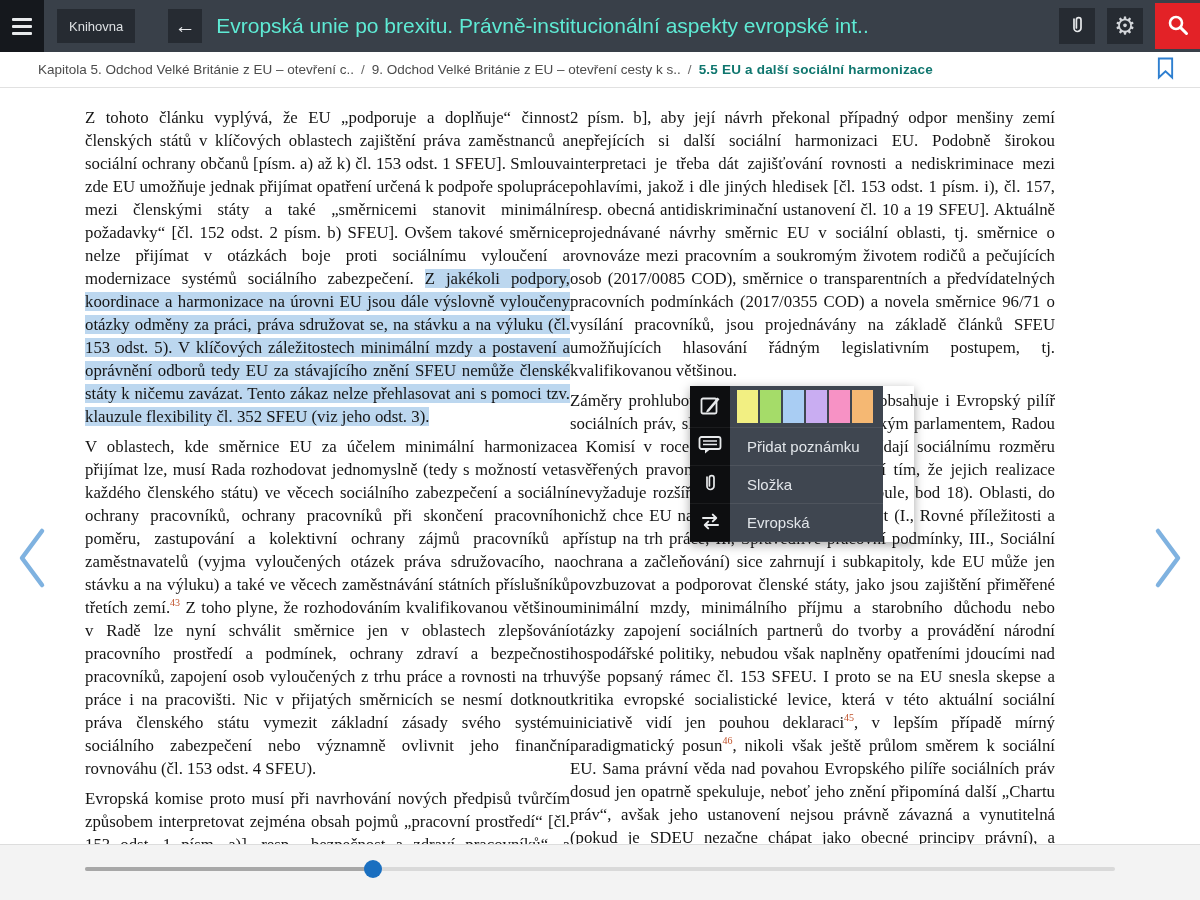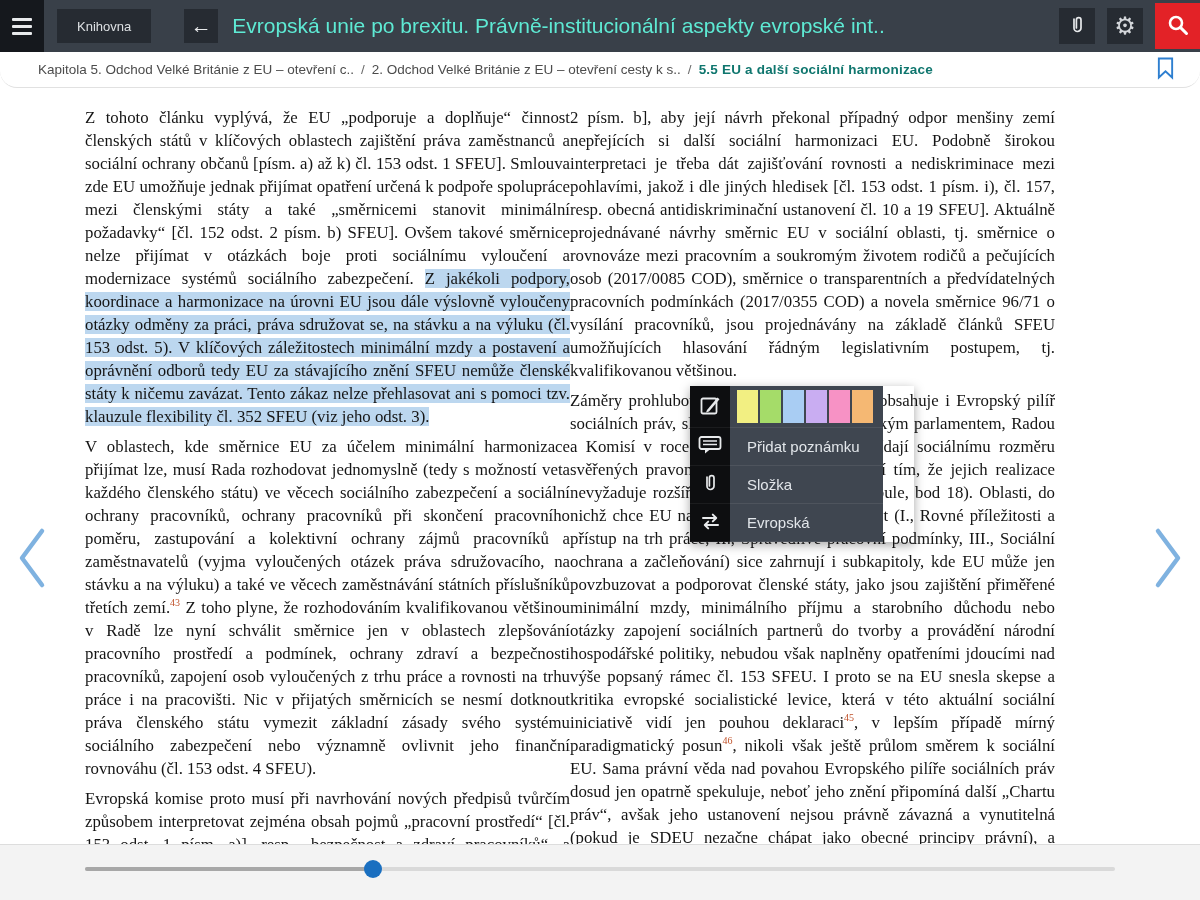--- a/index.html
+++ b/index.html
@@ -6,38 +6,38 @@
   html,body { width:1200px; height:900px; overflow:hidden; background:#fff;
     font-family:"Liberation Sans", sans-serif; }
   .app { position:relative; width:1200px; height:900px; }
 
   
   .header { position:absolute; top:0; left:0; width:1200px; height:52px;
     background:#394049; display:flex; align-items:center; }
   .hamburger { width:44px; height:52px; background:#15181d; border:none; cursor:pointer;
     display:flex; flex-direction:column; justify-content:center; align-items:center; gap:4px; }
   .hamburger span { display:block; width:20px; height:3px; background:#e8eaec; border-radius:1px; }
-  .lib-btn { margin-left:13px; height:34px; padding:0 20px; background:#262b32;
+  .lib-btn { margin-left:13px; height:34px; padding:0 12px; background:#262b32;
     color:#dde0e3; border:none; font-size:13px; font-family:inherit; cursor:pointer; }
   .back-btn { margin-left:33px; width:34px; height:34px; background:#262b32; border:none;
     color:#e8eaec; font-size:21px; line-height:34px; cursor:pointer; }
   .title { margin-left:14px; font-size:21px; color:#5eead4; white-space:nowrap;
     overflow:hidden; max-width:780px; }
   .hdr-right { margin-left:auto; display:flex; align-items:center; }
   .sq-btn { width:36px; height:36px; background:#262b32; border:none; cursor:pointer;
     display:flex; align-items:center; justify-content:center; margin-right:12px; }
   .gear-glyph { color:#d3d6da; font-size:24px; line-height:1;
     font-family:"DejaVu Sans", sans-serif; }
   .search-btn { width:45px; height:46px; background:#e32227; border:none; cursor:pointer;
     display:flex; align-items:center; justify-content:center; margin-right:0; }
 
   
   .crumbbar { position:absolute; top:52px; left:0; width:1200px; height:36px; background:#fff;
     border-bottom:1px solid #e1e1e1; display:flex; align-items:center; padding:0 22px 0 38px;
-    font-size:13.5px; color:#4c4c4c;border-radius:17px; }
+    font-size:13.5px; color:#4c4c4c; }
   .crumb { white-space:nowrap; cursor:pointer; }
   .crumb-sep { margin:0 7px; color:#6b6b6b; }
   .crumb-last { font-weight:700; color:#0f766e; letter-spacing:.2px; }
   .bookmark-btn { margin-left:auto; background:none; border:none; cursor:pointer;
     width:26px; height:28px; display:flex; align-items:center; justify-content:center; }
 
   
   .content { position:absolute; top:89px; left:0; width:1200px; height:755px;
     background:#fff; overflow:hidden; }
   .cols { display:flex; padding:17px 75px 0 85px; }
@@ -112,21 +112,21 @@
             <line x1="14.6" y1="14.6" x2="20.5" y2="20.5" stroke="#fff" stroke-width="3" stroke-linecap="round"></line>
           </svg>
         </span>
       </button>
     </div>
   </div>
 
   <div class="crumbbar">
     <span class="crumb">Kapitola 5. Odchod Velké Británie z EU – otevření c..</span>
     <span class="crumb-sep">/</span>
-    <span class="crumb">2. Odchod Velké Británie z EU – otevření cesty k s..</span>
+    <span class="crumb">9. Odchod Velké Británie z EU – otevření cesty k s..</span>
     <span class="crumb-sep">/</span>
     <span class="crumb crumb-last">5.5 EU a další sociální harmonizace</span>
     <button class="bookmark-btn">
       <span>
         <svg width="19" height="24" viewBox="0 0 20 24">
           <path d="M3 2 h14 v20 l-7 -6.5 -7 6.5 z" fill="none" stroke="#2e7fd0" stroke-width="2"></path>
         </svg>
       </span>
     </button>
   </div>

